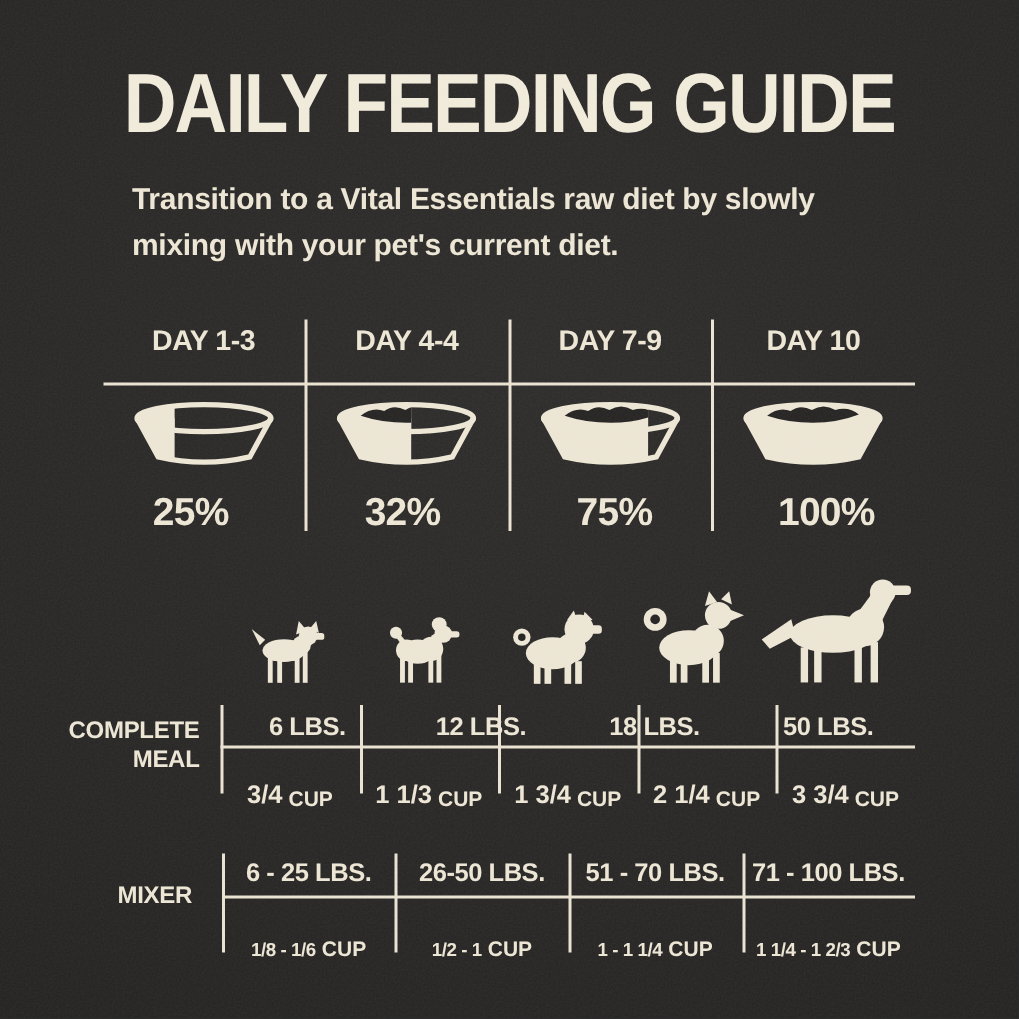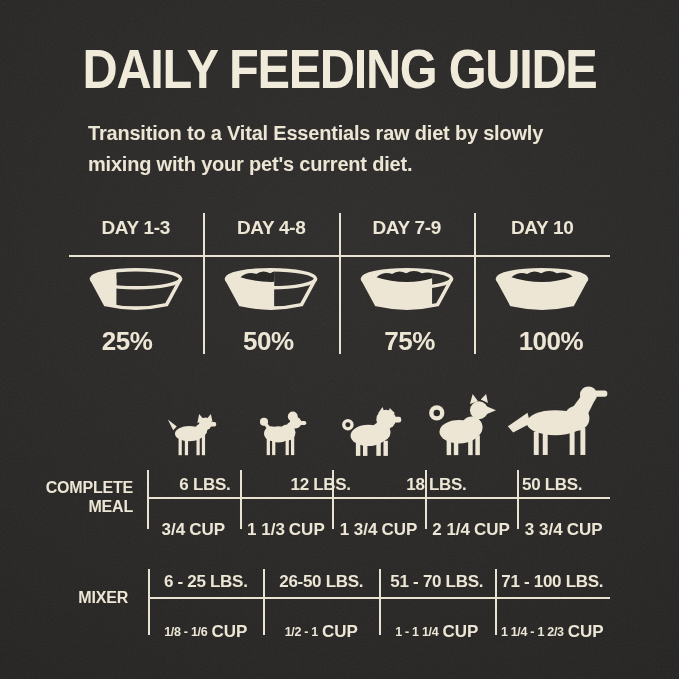--- a/index.html
+++ b/index.html
@@ -36,43 +36,43 @@
   .dogs{position:absolute;left:147px;top:375px;width:463px;height:82px;display:flex;align-items:flex-end;}
   .dogs > .cell{flex:1;display:flex;justify-content:center;align-items:flex-end;}
   .dogs svg{fill:var(--cream);display:block;}
   .tbl-label{position:absolute;text-align:right;font-size:16px;line-height:1.18;letter-spacing:-0.2px;}
   .meal-label{left:40px;width:93px;top:479px;}
   .mixer-label{left:40px;width:88px;top:589px;}
   .meal-lbs{top:471px;left:147px;width:463px;height:24px;font-size:17px;align-items:flex-end;}
   .meal-cup{top:501px;left:147px;width:463px;height:26px;font-size:17px;}
   .mixer-lbs{top:570px;left:148px;width:462px;height:24px;font-size:17px;}
   .mixer-cup{top:601px;left:148px;width:462px;height:30px;font-size:17px;}
-  .cupwrap{display:flex;align-items:center;gap:4px;margin-top:31px;}
+  .cupwrap{display:flex;align-items:flex-end;gap:4px;margin-top:31px;}
   .frac{font-size:12.5px;letter-spacing:-0.3px;}
-  .unit{font-size:17px;}
+  .unit{font-size:14px;}
   .lbs-cell{letter-spacing:-0.3px;white-space:nowrap;}
 </style>
 </head>
 <body>
 
 <div class="page">
 
   <div class="title">DAILY FEEDING GUIDE</div>
 
   <div class="subtitle">
     <span>Transition to a Vital Essentials raw diet by slowly</span>
     <span>mixing with your pet's current diet.</span>
   </div>
 
   <div class="row day-row">
     <div class="cell">
         <span>DAY 1-3</span>
       </div>
     <div class="cell">
-        <span>DAY 4-8</span>
+        <span>DAY 4-4</span>
       </div>
     <div class="cell">
         <span>DAY 7-9</span>
       </div>
     <div class="cell">
         <span>DAY 10</span>
       </div>
   </div>
 
   <div class="hline" style="left:69px;top:255px;width:541px;height:2.4px;"></div>
@@ -153,21 +153,21 @@
         <path class="bowl-food" clip-path="url(#bc3)" d="M22,13 Q32,5 42,9 Q50,3 60,8 Q70,2 80,8 Q92,5 100,12 Q82,19 61,19 Q40,19 22,13 Z" opacity="1"></path>
       </svg>
     </div>
   </div>
 
   <div class="row pct-row">
     <div class="cell">
         <span>25%</span>
       </div>
     <div class="cell">
-        <span>50%</span>
+        <span>32%</span>
       </div>
     <div class="cell">
         <span>75%</span>
       </div>
     <div class="cell">
         <span>100%</span>
       </div>
   </div>
 
   <div class="dogs">

